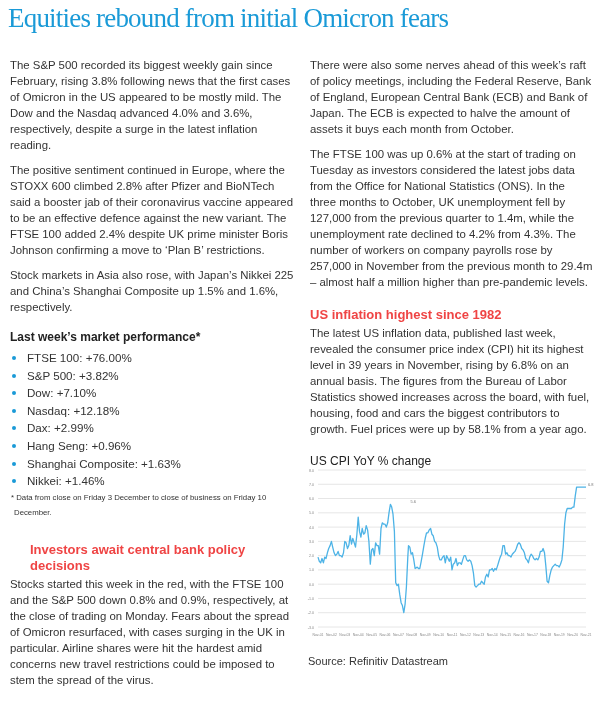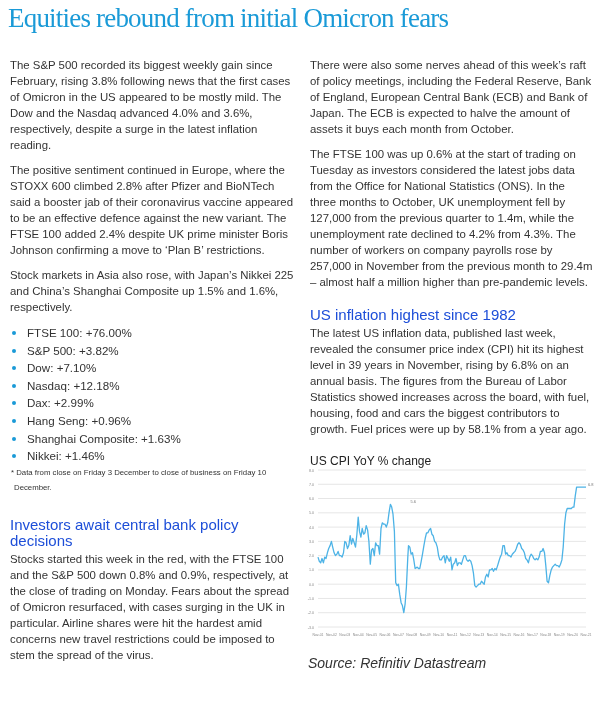--- a/index.html
+++ b/index.html
@@ -3,41 +3,42 @@
 <meta charset="utf-8">
 <style>
   html, body { margin: 0; padding: 0; background: #ffffff; }
   body { width: 602px; height: 720px; overflow: hidden; position: relative; font-family: "Liberation Sans", sans-serif; color: #333333; }
   .title { position: absolute; left: 8px; top: 0px; font-family: Liberation Serif, serif; font-size: 27px; color: #1a9ad7; letter-spacing: -0.8px; white-space: nowrap; margin: 0; font-weight: normal; line-height: 36px; }
   .col { position: absolute; top: 57px; width: 284px; font-size: 11.4px; line-height: 16px; color: #333333; }
   .col-left { left: 10px; }
   .col-right { left: 310px; }
   .col p { margin: 0 0 9px 0; }
   .sub-heading { font-weight: bold; font-size: 12px; color: #222; margin: 14px 0 4px 0; line-height: 16px; }
-  .blue-heading { color: #1d4ed8; font-weight: normal; font-size: 15px; line-height: 16px; margin: 0 0 2px 0; }
+  .blue-heading { color: #ef4444; font-weight: bold; font-size: 13px; line-height: 16px; margin: 0 0 2px 0; }
   ul.perf { list-style: none; margin: 0; padding: 0; }
   ul.perf li { position: relative; padding-left: 17px; line-height: 17.6px; font-size: 11.6px; color: #333; }
   ul.perf li .dot { position: absolute; left: 2px; top: 7px; width: 4px; height: 4px; border-radius: 50%; background: #1a9ad7; }
   .footnote { font-size: 7.8px; line-height: 15px; color: #333; margin: 10px 0 0 0; padding-left: 4px; text-indent: -3px; }
-  .inv-heading { margin-top: 22px; }
+  .inv-heading { margin-top: 22px; margin-left: 20px; }
   .chart-title { font-weight: normal; font-size: 12px; color: #222; margin: 16px 0 0 0; line-height: 16px; }
   .chart-wrap { position: absolute; left: 300px; top: 455px; width: 302px; height: 220px; }
-  .source { position: absolute; left: 308px; top: 655px; font-size: 14px; font-style: italic; color: #333; }
+  .source { position: absolute; left: 308px; top: 655px; font-size: 11px; color: #333; }
   svg text { font-family: "Liberation Sans", sans-serif; }
 </style>
 </head>
 <body>
 
 <h1 class="title">Equities rebound from initial Omicron fears</h1>
 
 <div class="col col-left">
   <p>The S&amp;P 500 recorded its biggest weekly gain since February, rising 3.8% following news that the first cases of Omicron in the US appeared to be mostly mild. The Dow and the Nasdaq advanced 4.0% and 3.6%, respectively, despite a surge in the latest inflation reading.</p>
   <p>The positive sentiment continued in Europe, where the STOXX 600 climbed 2.8% after Pfizer and BioNTech said a booster jab of their coronavirus vaccine appeared to be an effective defence against the new variant. The FTSE 100 added 2.4% despite UK prime minister Boris Johnson confirming a move to ‘Plan B’ restrictions.</p>
   <p>Stock markets in Asia also rose, with Japan’s Nikkei 225 and China’s Shanghai Composite up 1.5% and 1.6%, respectively.</p>
 
+  <div class="sub-heading">Last week’s market performance*</div>
   <ul class="perf">
     <li><span class="dot"></span><span>FTSE 100: +76.00%</span></li>
     <li><span class="dot"></span><span>S&amp;P 500: +3.82%</span></li>
     <li><span class="dot"></span><span>Dow: +7.10%</span></li>
     <li><span class="dot"></span><span>Nasdaq: +12.18%</span></li>
     <li><span class="dot"></span><span>Dax: +2.99%</span></li>
     <li><span class="dot"></span><span>Hang Seng: +0.96%</span></li>
     <li><span class="dot"></span><span>Shanghai Composite: +1.63%</span></li>
     <li><span class="dot"></span><span>Nikkei: +1.46%</span></li>
   </ul>

